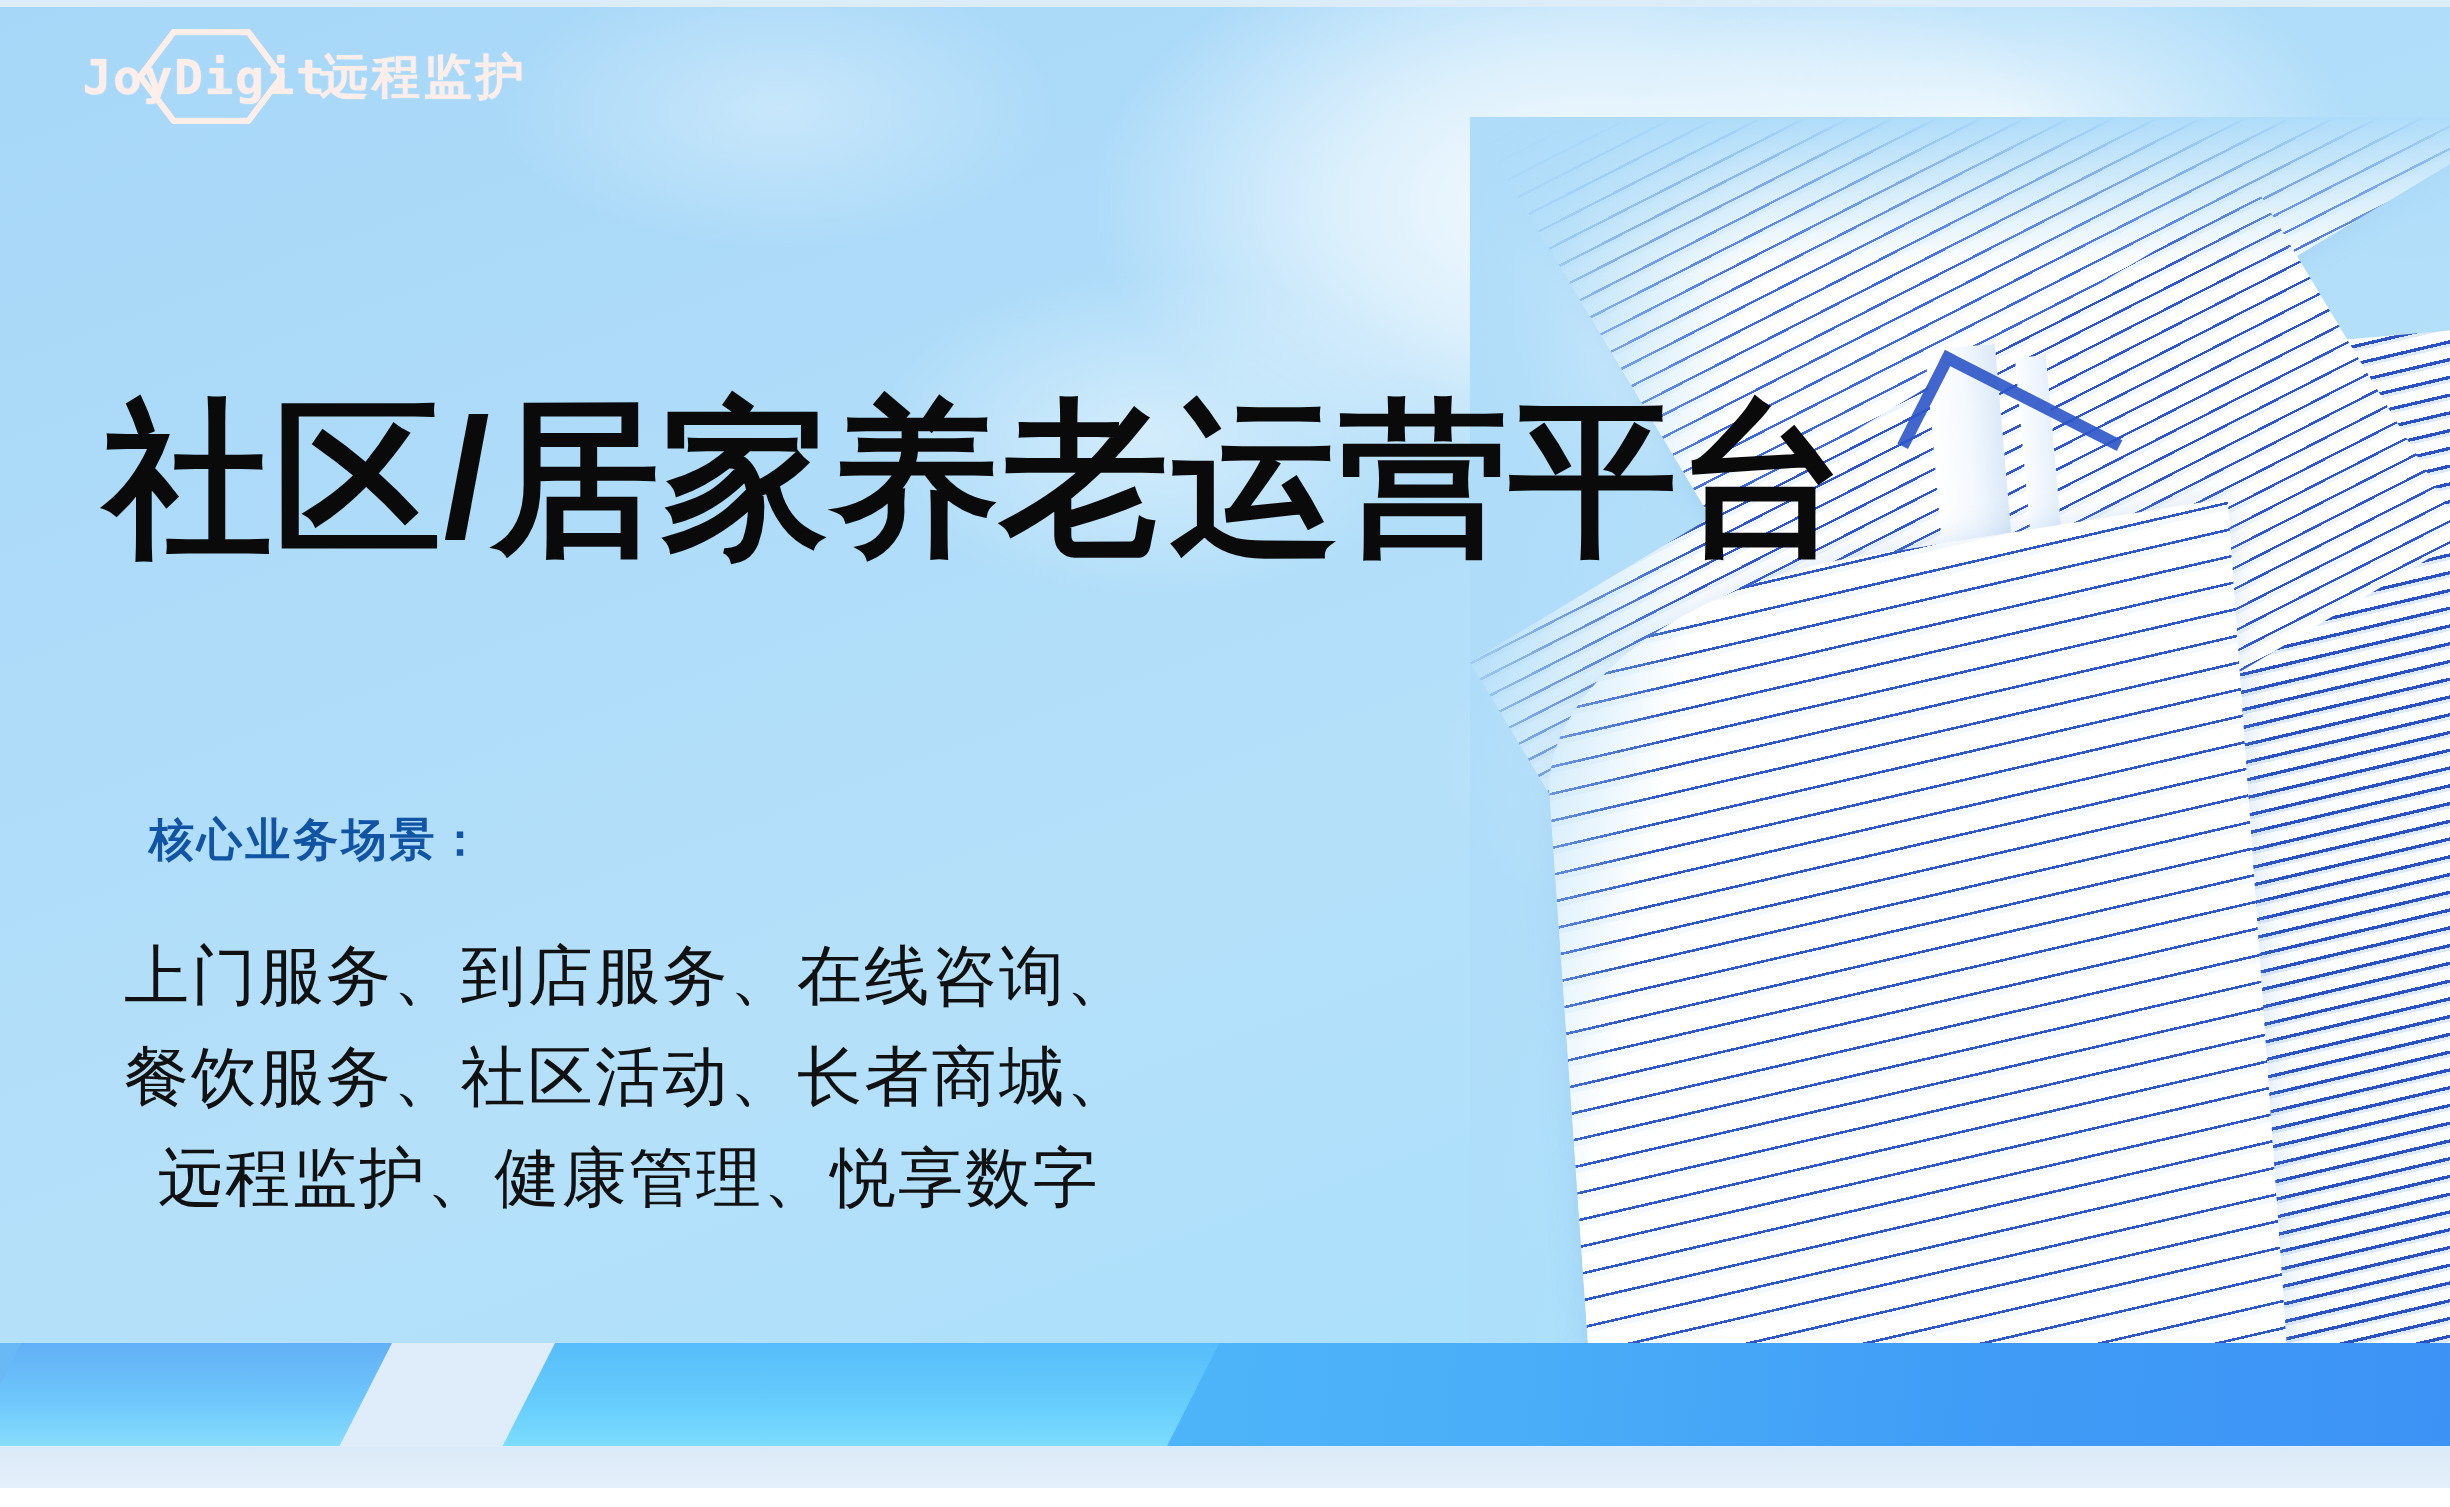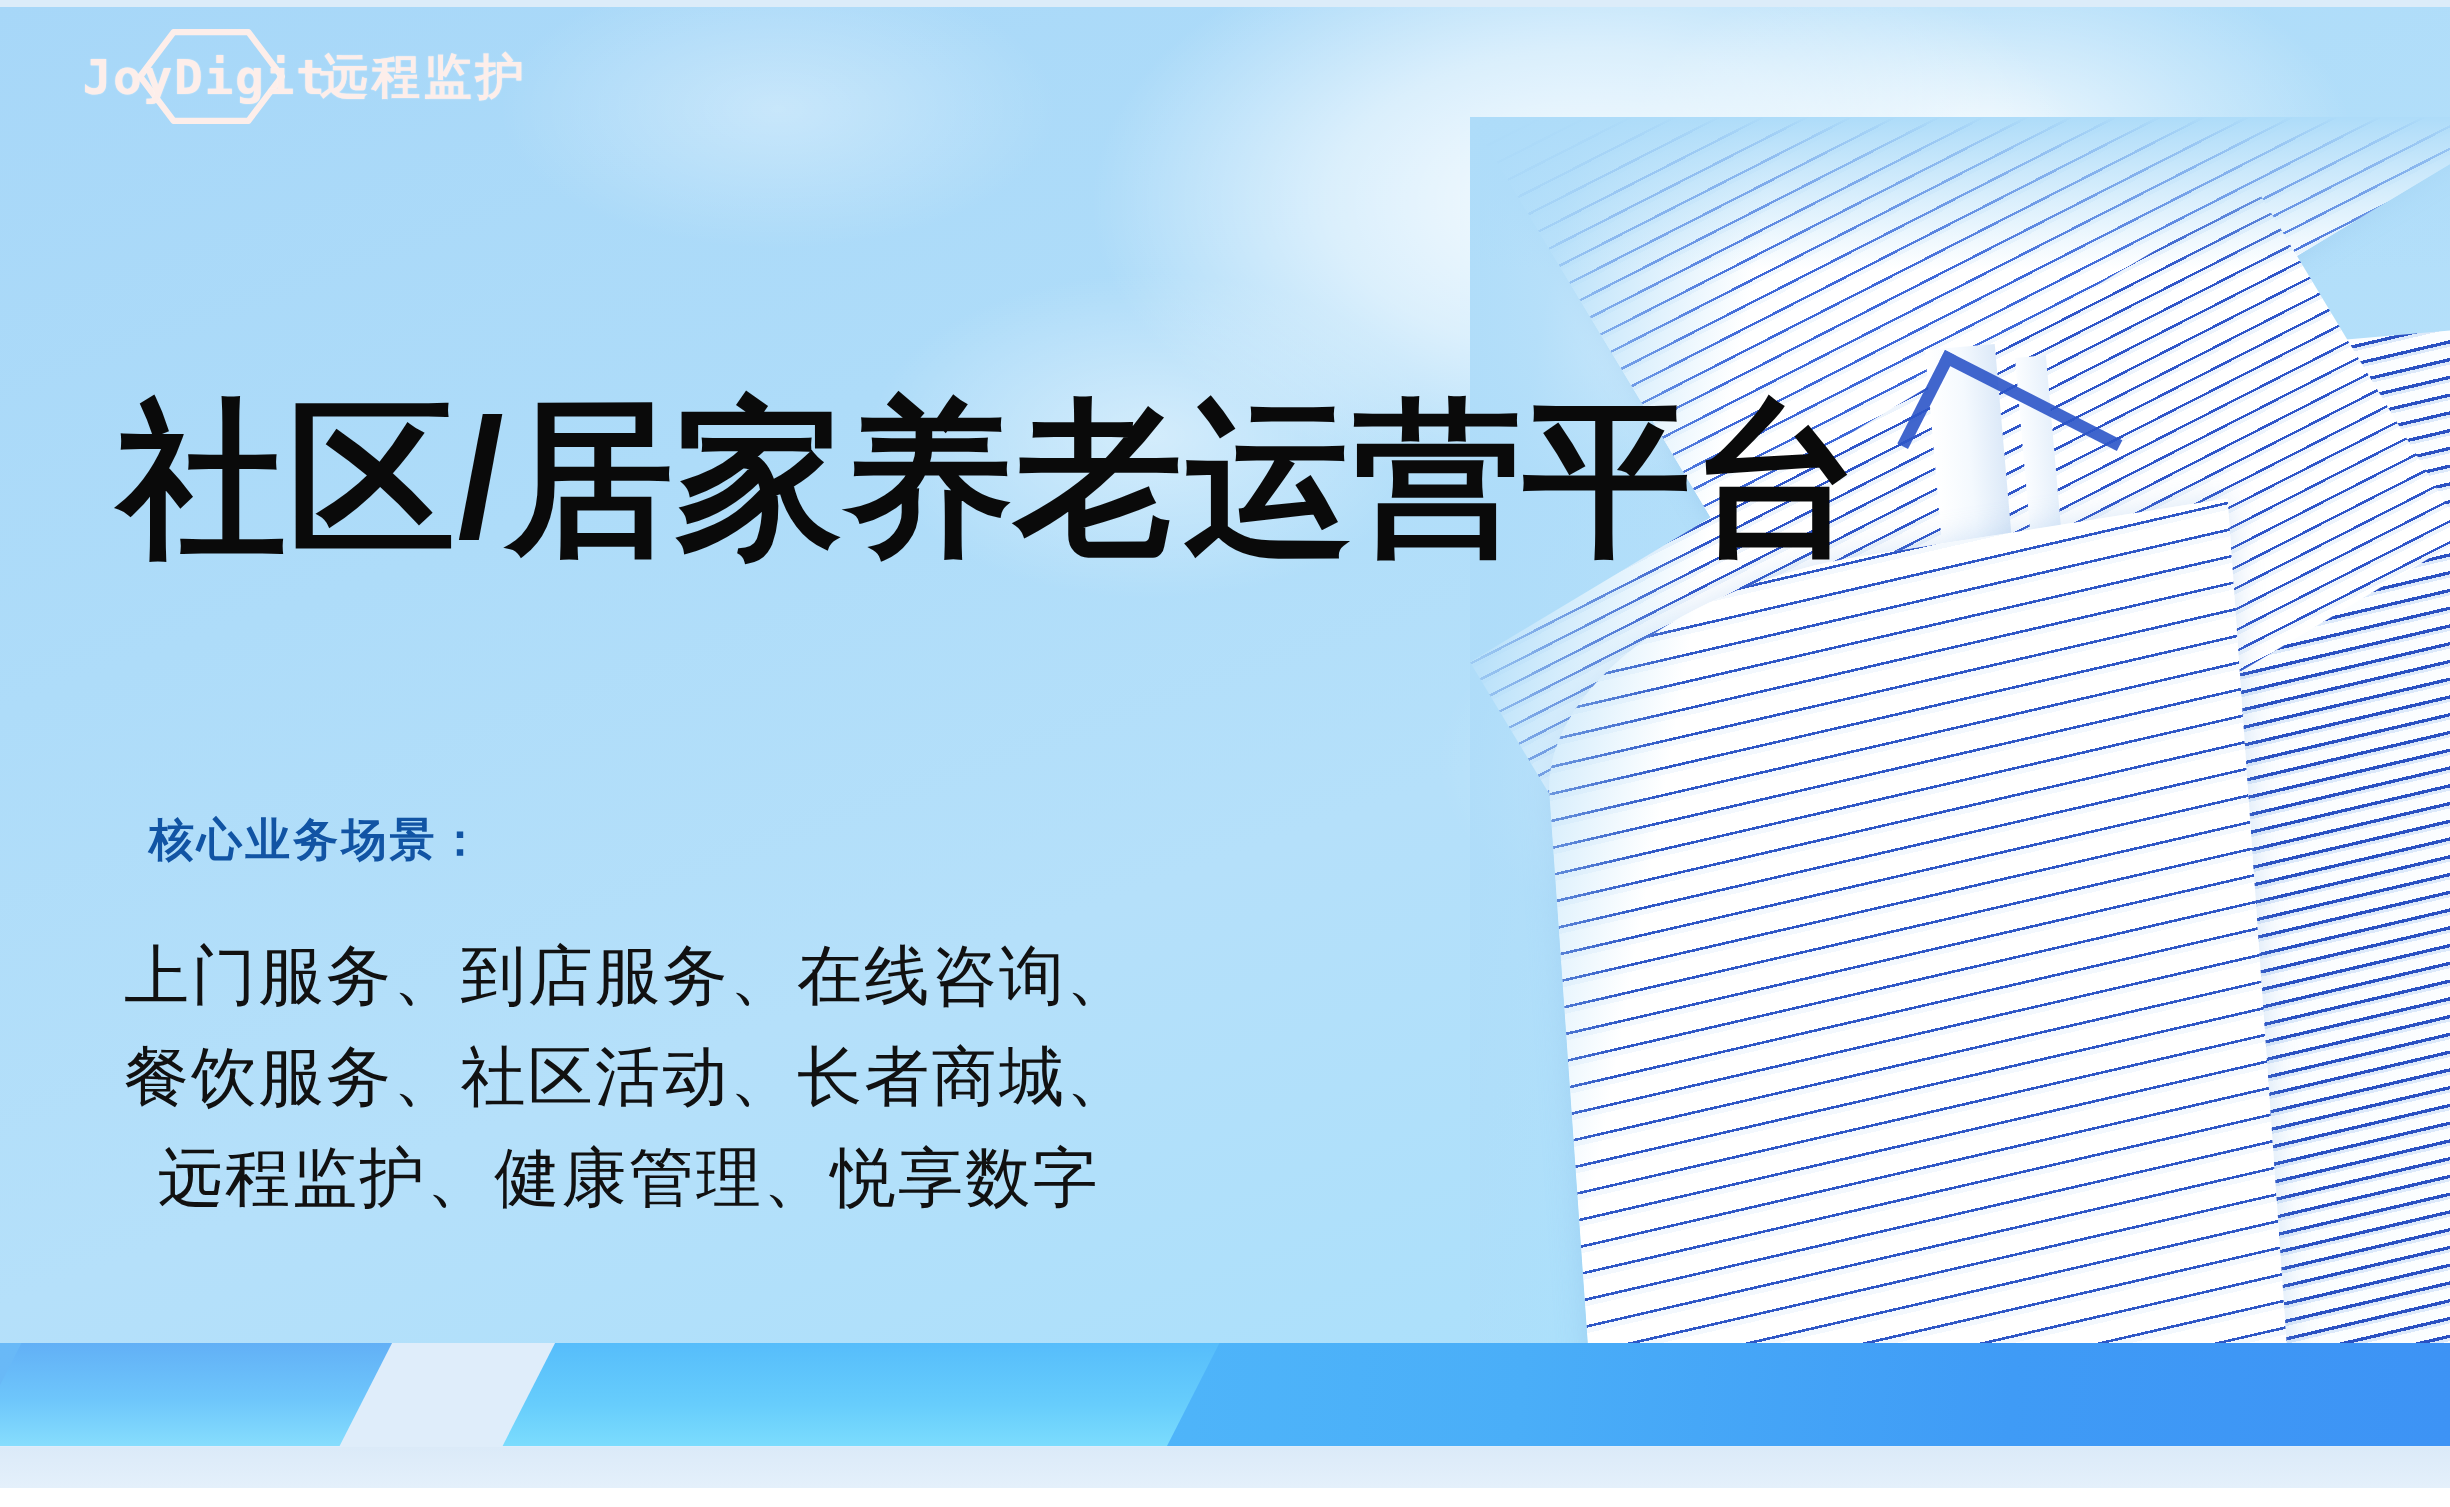--- a/index.html
+++ b/index.html
@@ -130,21 +130,21 @@
     text-shadow:0 0 1.6px rgba(255,255,255,.6);
   }
   .logo-cn{
     font-size:48px;font-weight:bold;color:#fdeeea;
     letter-spacing:3.9px;line-height:1;white-space:nowrap;
     text-shadow:0 0 1.6px rgba(255,255,255,.6);
   }
 
   
   .headline{
-    position:absolute;left:118px;top:274px;
+    position:absolute;left:104px;top:274px;
     font-size:168px;font-weight:bold;color:#0a0a0a;
     letter-spacing:1.6px;line-height:1.1;white-space:nowrap;
   }
 
   
   .subtitle{
     position:absolute;left:149px;top:778px;
     font-size:45px;font-weight:bold;color:#1154a4;
     letter-spacing:3.1px;line-height:1.1;white-space:nowrap;
   }

